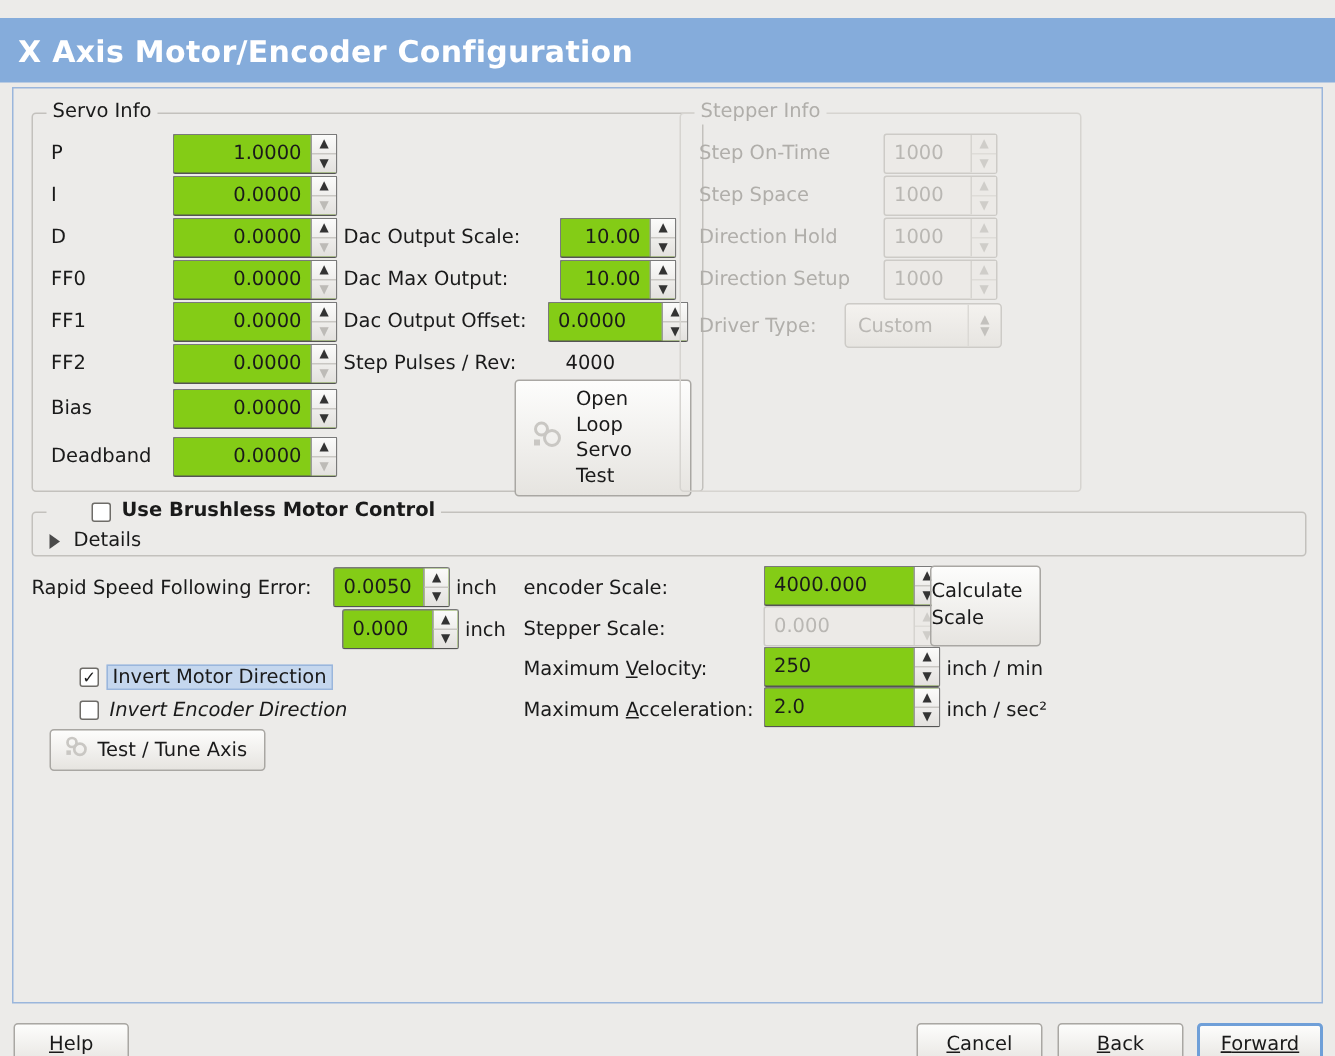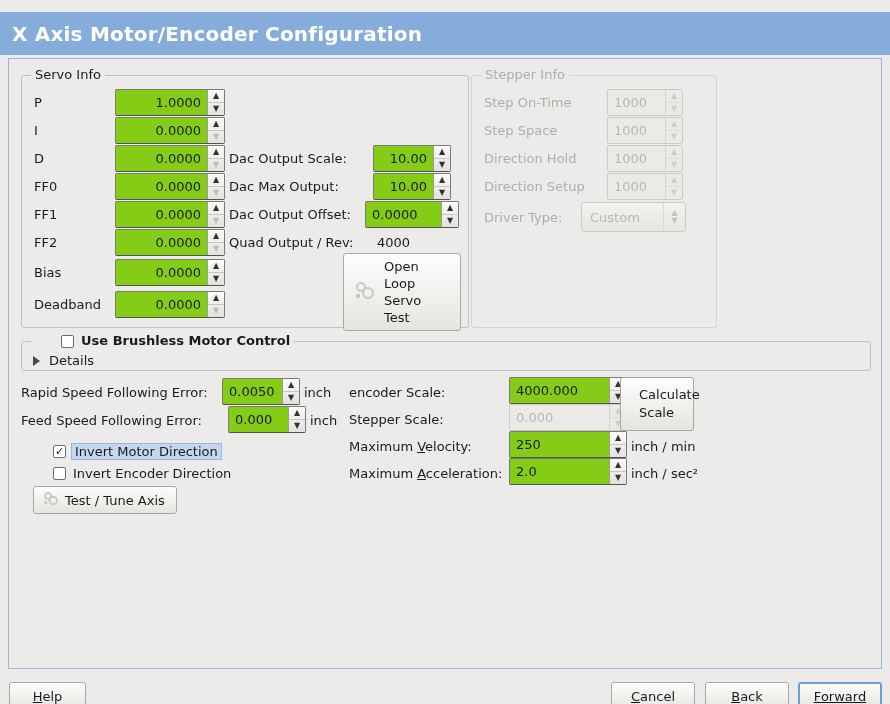--- a/index.html
+++ b/index.html
@@ -240,21 +240,21 @@
 
       <div class="lbl" style="left:208px; top:140px;">Dac Output Offset:</div>
       <div class="spin" style="left:344px; top:134px; width:94px;">
         <div class="val">0.0000</div>
         <div class="btns">
           <div class="ar up">▲</div>
           <div class="ar down">▼</div>
         </div>
       </div>
 
-      <div class="lbl" style="left:208px; top:168px;">Quad Output / Rev:</div>
+      <div class="lbl" style="left:208px; top:168px;">Step Pulses / Rev:</div>
       <div class="static-val" style="left:356px; top:168px;">4000</div>
 
       <div class="btn" style="left:322px; top:186px; width:118px; height:78px; justify-content:flex-start;">
         <span class="gear" style="margin:0 6px 0 8px;">
           <svg width="26" height="24" viewBox="0 0 26 24">
             <g fill="none" stroke="#c9c7c3" stroke-width="2">
               <circle cx="9" cy="8" r="4"></circle>
               <circle cx="16" cy="14" r="5"></circle>
             </g>
             <g fill="#c9c7c3">
@@ -264,21 +264,21 @@
         </span>
         <span style="line-height:17px;">
           <span>Open</span><br>
           <span>Loop</span><br>
           <span>Servo</span><br>
           <span>Test</span>
         </span>
       </div>
     </div>
 
-    <div class="groupbox disabled" style="left:462px; top:8px; width:246px; height:261px;">
+    <div class="groupbox disabled" style="left:444px; top:8px; width:268px; height:261px;">
       <div class="gb-frame"></div>
       <div class="gb-title">Stepper Info</div>
 
       <div class="lbl dis" style="left:13px; top:28px;">Step On-Time</div>
       <div class="spin disabled" style="left:136px; top:22px; width:76px;">
         <div class="val">1000</div>
         <div class="btns">
           <div class="ar up">▲</div>
           <div class="ar down">▼</div>
         </div>
@@ -338,36 +338,35 @@
     <div class="lbl" style="left:12px; top:326px;">Rapid Speed Following Error:</div>
     <div class="spin" style="left:213px; top:319px; width:78px;">
       <div class="val">0.0050</div>
       <div class="btns">
         <div class="ar up">▲</div>
         <div class="ar down">▼</div>
       </div>
     </div>
     <div class="lbl" style="left:295px; top:326px;">inch</div>
 
-    <div class="lbl" style="left:12px; top:354px;">Feed Speed Following Error:</div>
     <div class="spin" style="left:219px; top:347px; width:78px;gap:16px;">
       <div class="val">0.0005</div>
       <div class="btns">
         <div class="ar up">▲</div>
         <div class="ar down">▼</div>
       </div>
     </div>
     <div class="lbl" style="left:301px; top:354px;">inch</div>
 
     <div class="check" style="left:16px; top:384px;">
       <span class="box">✓</span>
       <span class="ctxt hl">Invert Motor Direction</span>
     </div>
 
-    <div class="check" style="left:16px; top:407px;">
+    <div class="check" style="left:16px; top:407px;font-style:italic;">
       <span class="box"></span>
       <span class="ctxt">Invert Encoder Direction</span>
     </div>
 
     <div class="btn" style="left:24px; top:427px; width:144px; height:28px; justify-content:flex-start;">
       <span class="gear" style="margin:0 4px 0 7px;">
         <svg width="20" height="18" viewBox="0 0 26 24">
           <g fill="none" stroke="#c9c7c3" stroke-width="2.4">
             <circle cx="9" cy="8" r="4"></circle>
             <circle cx="16" cy="14" r="5"></circle>
@@ -391,21 +390,21 @@
 
     <div class="lbl" style="left:340px; top:353px;">Stepper Scale:</div>
     <div class="spin disabled" style="left:500px; top:345px; width:118px;">
       <div class="val">0.000</div>
       <div class="btns">
         <div class="ar up">▲</div>
         <div class="ar down">▼</div>
       </div>
     </div>
 
-    <div class="btn btn-multiline" style="left:611px; top:318px; width:74px; height:54px; padding-left:18px; justify-content:center;">
+    <div class="btn btn-multiline" style="left:611px; top:318px; width:74px; height:54px; padding-left:0; justify-content:center;">
       <span style="line-height:18px;">
         <span>Calculate</span><br>
         <span>Scale</span>
       </span>
     </div>
 
     <div class="lbl" style="left:340px; top:380px;">
       <span>Maximum </span><u>V</u><span>elocity:</span>
     </div>
     <div class="spin" style="left:500px; top:372px; width:118px;">

